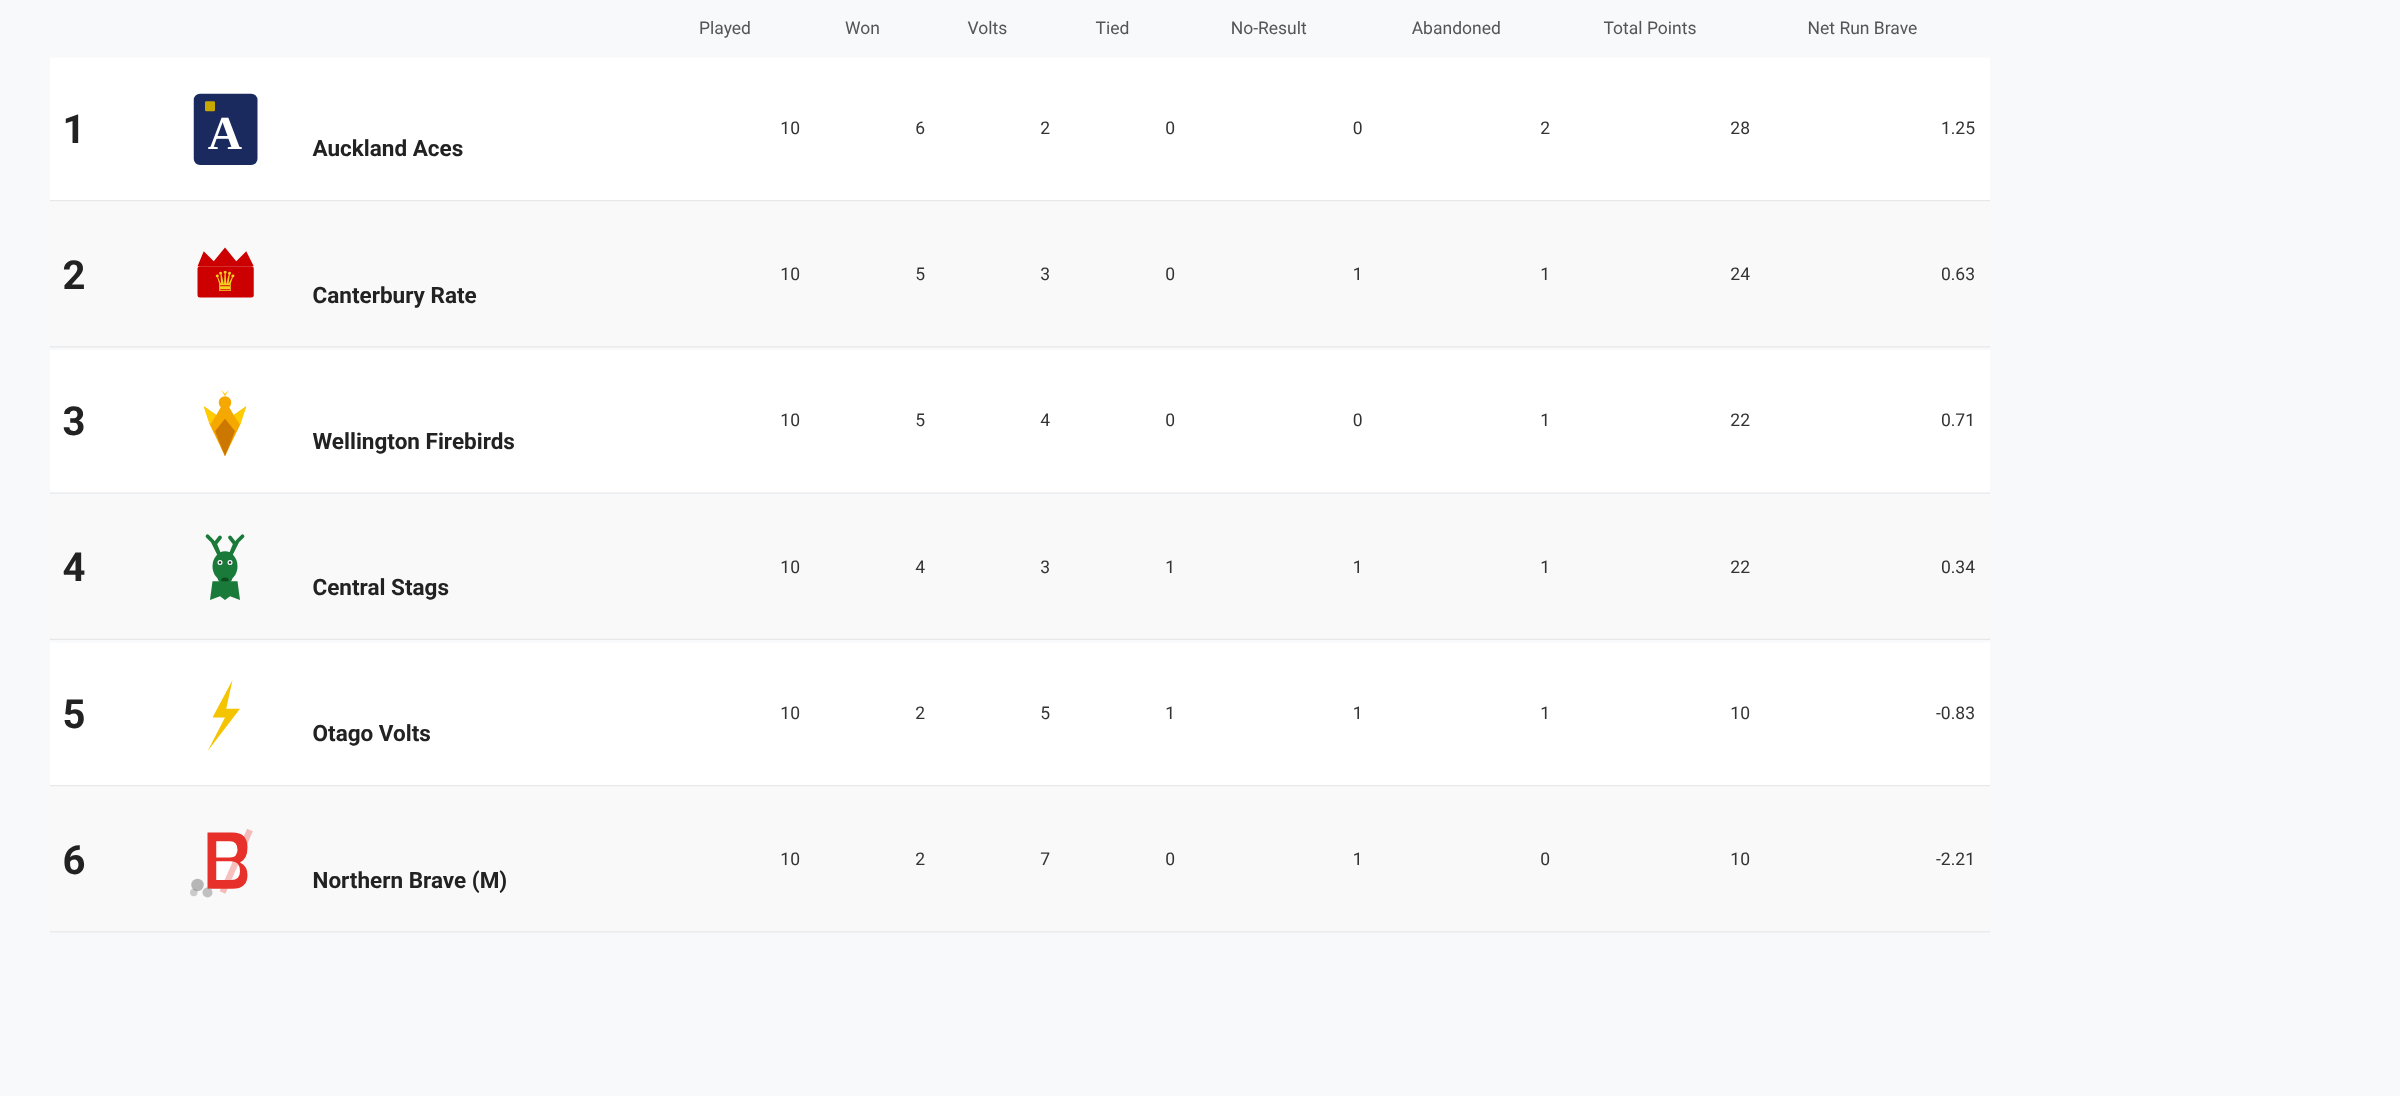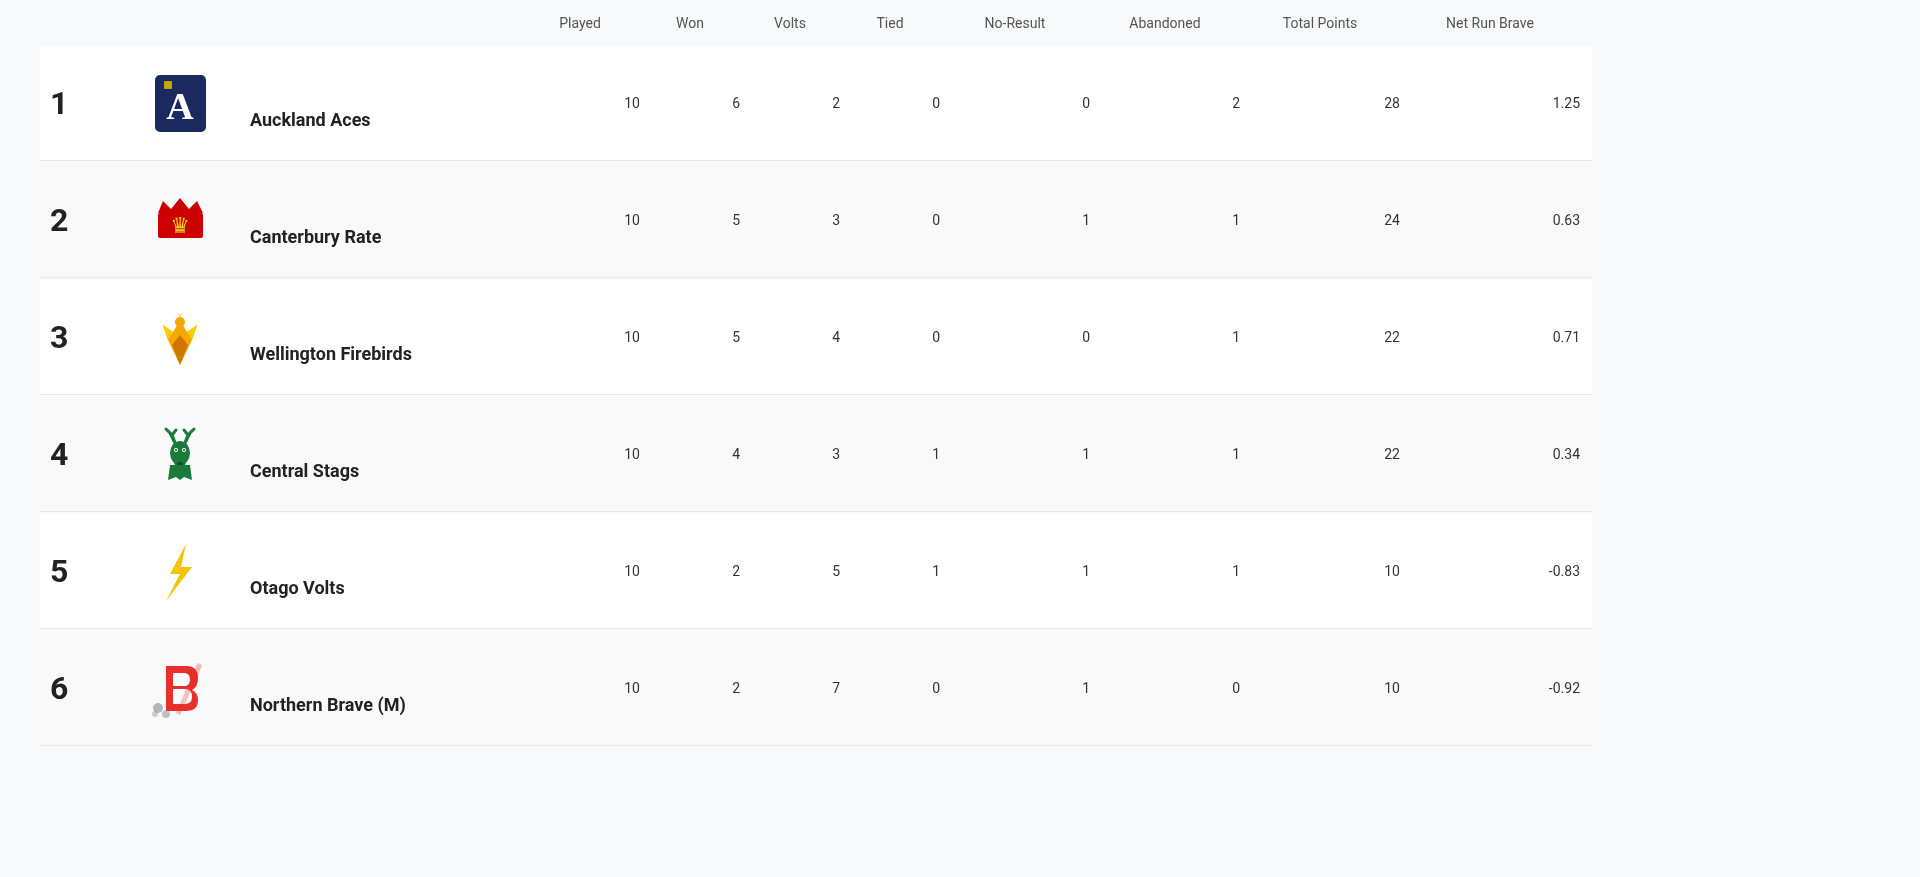--- a/index.html
+++ b/index.html
@@ -246,16 +246,16 @@
       </div>
     </div>
     <div class="team-name">Northern Brave (M)</div>
     <div class="stat-cell">10</div>
     <div class="stat-cell">2</div>
     <div class="stat-cell">7</div>
     <div class="stat-cell">0</div>
     <div class="stat-cell">1</div>
     <div class="stat-cell">0</div>
     <div class="stat-cell">10</div>
-    <div class="stat-cell">-0.92</div>
+    <div class="stat-cell">-2.21</div>
   </div>
     </div>
 </div>
 
 </body></html>

